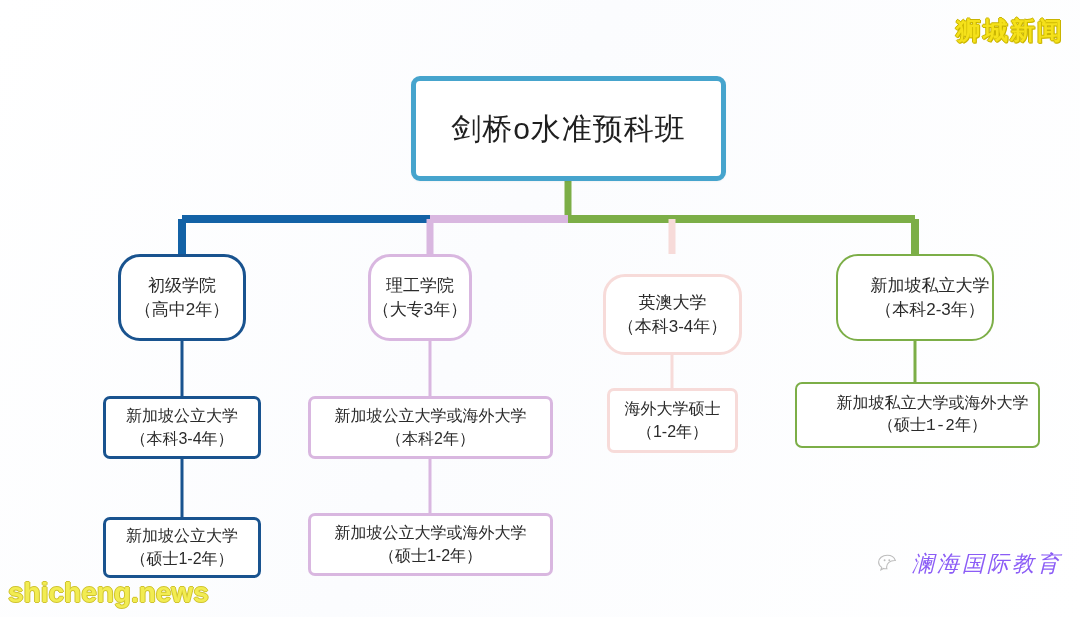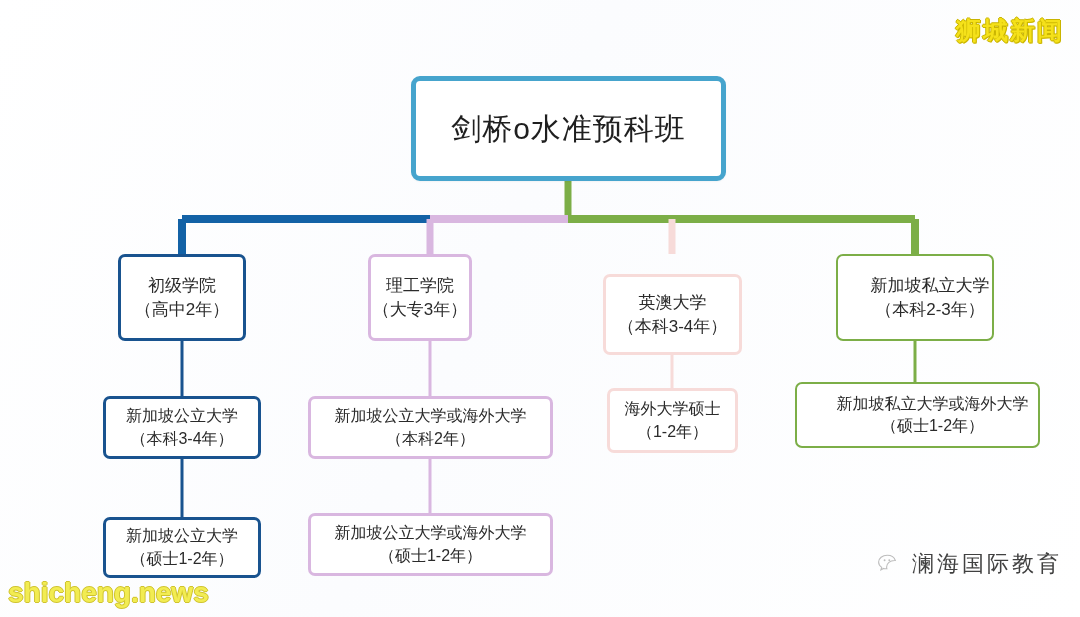--- a/index.html
+++ b/index.html
@@ -65,21 +65,21 @@
     color: #1f1f1f;
     box-shadow: 0 1px 2px rgba(0,0,0,0.04);
   }
 
   
   .c-blue   { border-color: #19538f; border-width: 3px; }
   .c-purple { border-color: #d9b7e0; border-width: 3px; }
   .c-pink   { border-color: #f7dbd9; border-width: 3px; }
   .c-green  { border-color: #7cae47; border-width: 2px; padding-left: 30px; }
 
-  .lvl1 { font-size: 17px; }
+  .lvl1 { font-size: 17px; border-radius: 22px; }
   .lvl2 { font-size: 16px; }
   .lvl3 { font-size: 16px; }
 
   
   .wm {
     position: absolute;
     font-weight: bold;
     white-space: nowrap;
     pointer-events: none;
   }
@@ -105,22 +105,23 @@
       0 1px 0 #cfc32e, 0 -1px 0 #cfc32e;
   }
   .wm-brand {
     right: 18px;
     bottom: 38px;
     display: flex;
     align-items: center;
     gap: 9px;
     font-weight: normal;
     font-size: 22px;
-    color: #404040;
+    color: #8b5cf6;
     letter-spacing: 3px;
+    font-style: italic;
   }
   .wm-brand .wechat-mark {
     display: inline-block;
     width: 26px;
     height: 26px;
     position: relative;
   }
 </style>
 </head>
 <body>
@@ -193,21 +194,21 @@
   <div class="node c-pink lvl2" style="left:607px; top:388px; width:131px; height:65px;">
     <span class="ln">海外大学硕士</span>
     <span class="ln">（1-2年）</span>
   </div>
 
   <div class="node c-green lvl1" style="left:836px; top:254px; width:158px; height:87px;">
     <span class="ln">新加坡私立大学</span>
     <span class="ln">（本科2-3年）</span>
   </div>
 
-  <div class="node c-green lvl2" style="left:795px; top:382px; width:245px; height:66px;">
+  <div class="node c-green lvl2" style="left:795px; top:382px; width:245px; height:66px;font-family:Liberation Mono, monospace;">
     <span class="ln">新加坡私立大学或海外大学</span>
     <span class="ln">（硕士1-2年）</span>
   </div>
 
   <div class="wm wm-bottomleft">shicheng.news</div>
 
   <div class="wm wm-topright">狮城新闻</div>
 
   <div class="wm wm-brand">
     <span class="wechat-mark">

